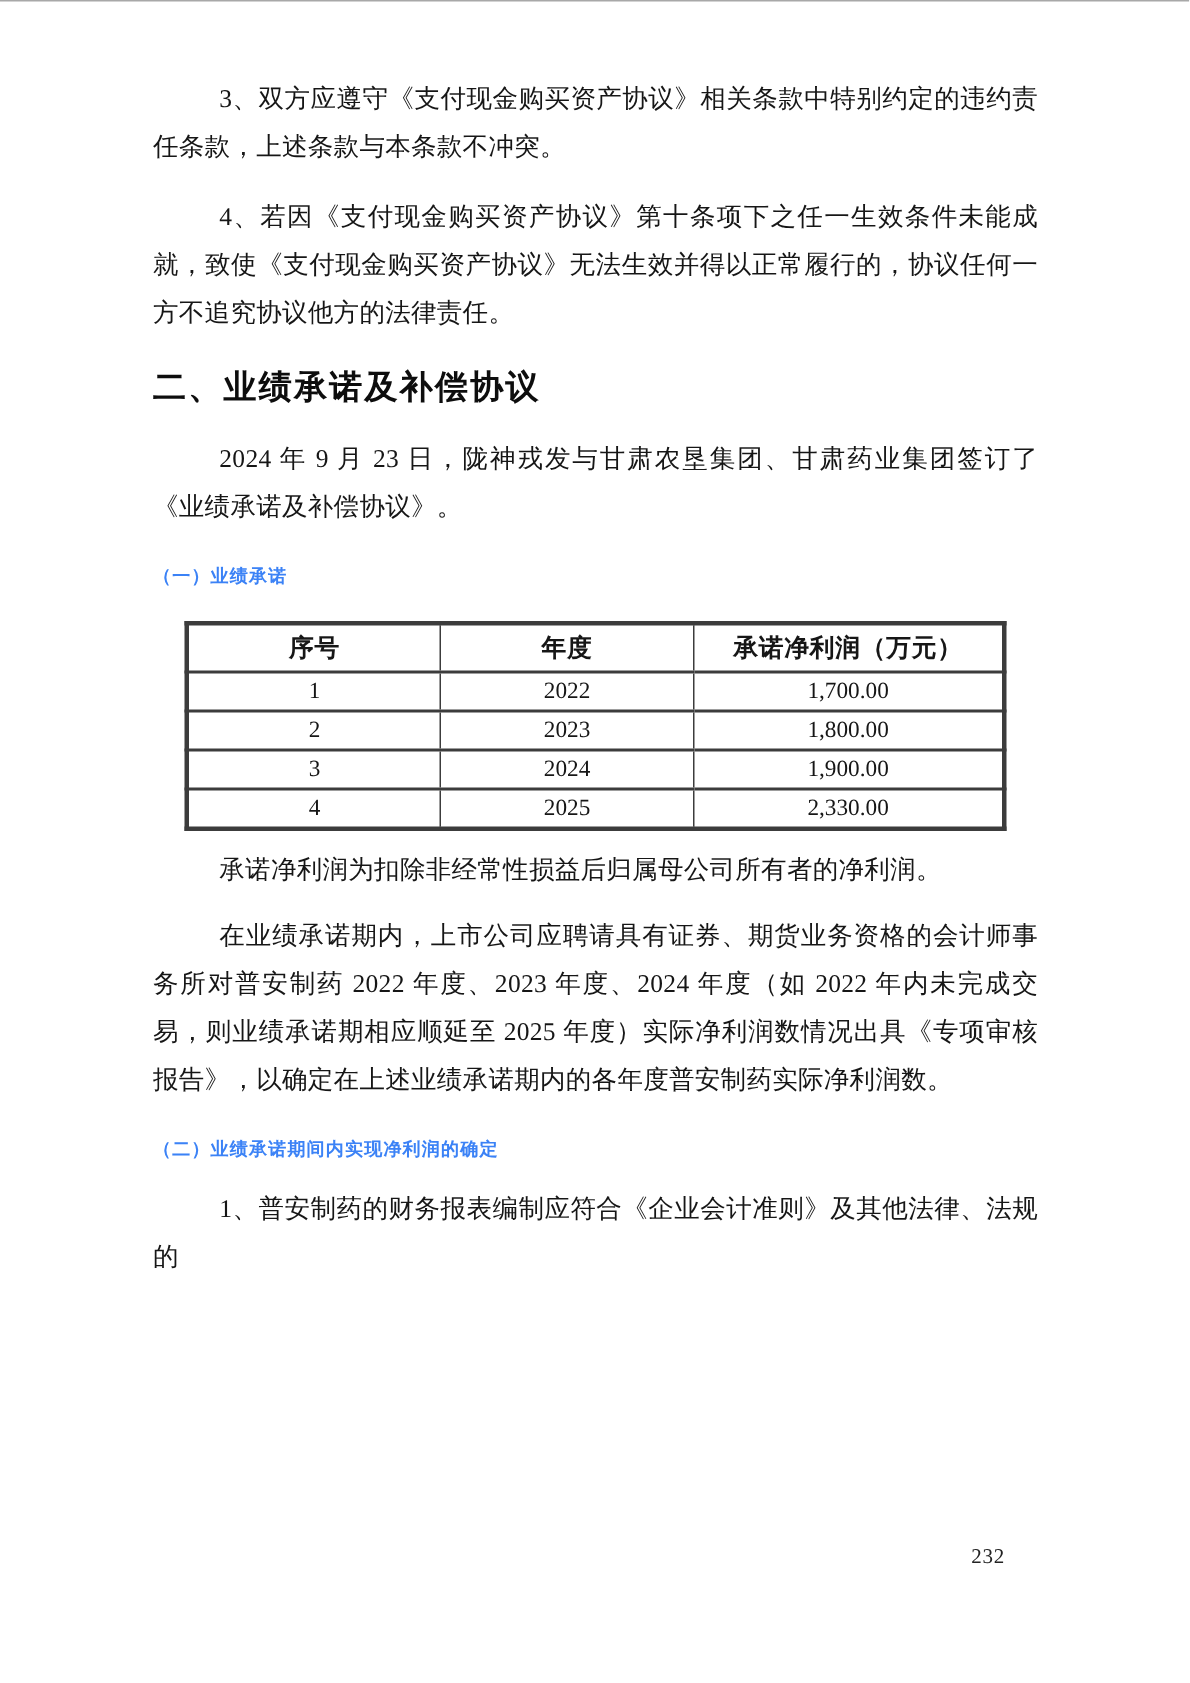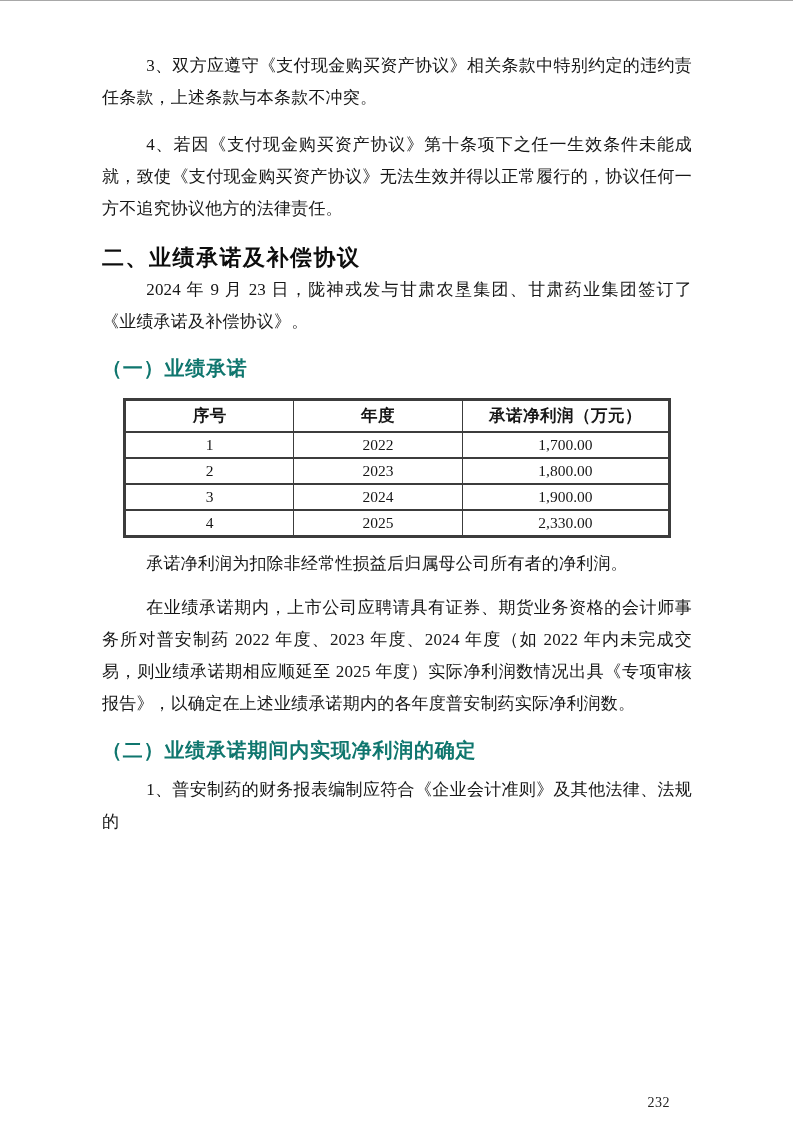--- a/index.html
+++ b/index.html
@@ -24,36 +24,36 @@
   p.body {
     margin: 0 0 15px 0;
     font-size: 17px;
     line-height: 32px;
     text-align: justify;
     text-indent: 2.6em;
     letter-spacing: 0.2px;
   }
   p.fill-last { text-align-last: justify; }
   h2.sec {
-    margin: 18px 0 1px 0;
+    margin: 18px 0 17px 0;
     font-family: "Liberation Sans", "DejaVu Sans", sans-serif;
     font-weight: 700;
     font-size: 22px;
     line-height: 30px;
     letter-spacing: 1.5px;
     color: #0d0d0d;
   }
   h3.sub {
     margin: 16px 0 10px 0;
     font-family: "Liberation Sans", "DejaVu Sans", sans-serif;
     font-weight: 700;
-    font-size: 20px;
+    font-size: 12px;
     line-height: 28px;
     letter-spacing: 0.8px;
-    color: #0f766e;
+    color: #3b82f6;
   }
   table.commit-table {
     width: 548px;
     margin: 16px auto 10px auto;
     border-collapse: collapse;
     border: 3px solid #3c3c3c;
     table-layout: fixed;
   }
   table.commit-table th, table.commit-table td {
     border-left: 1.5px solid #3c3c3c;
@@ -73,21 +73,21 @@
   table.commit-table td {
     height: 24px;
     font-size: 15.5px;
   }
   .col1 { width: 31%; }
   .col2 { width: 31%; }
   .col3 { width: 38%; }
   p.note { margin-bottom: 12px; }
   .page-number {
     position: absolute;
-    top: 1095px;
+    top: 1031px;
     right: 123px;
     font-size: 14px;
     color: #222222;
     letter-spacing: 0.5px;
   }
 </style>
 </head>
 <body>
 
 <div class="page">

